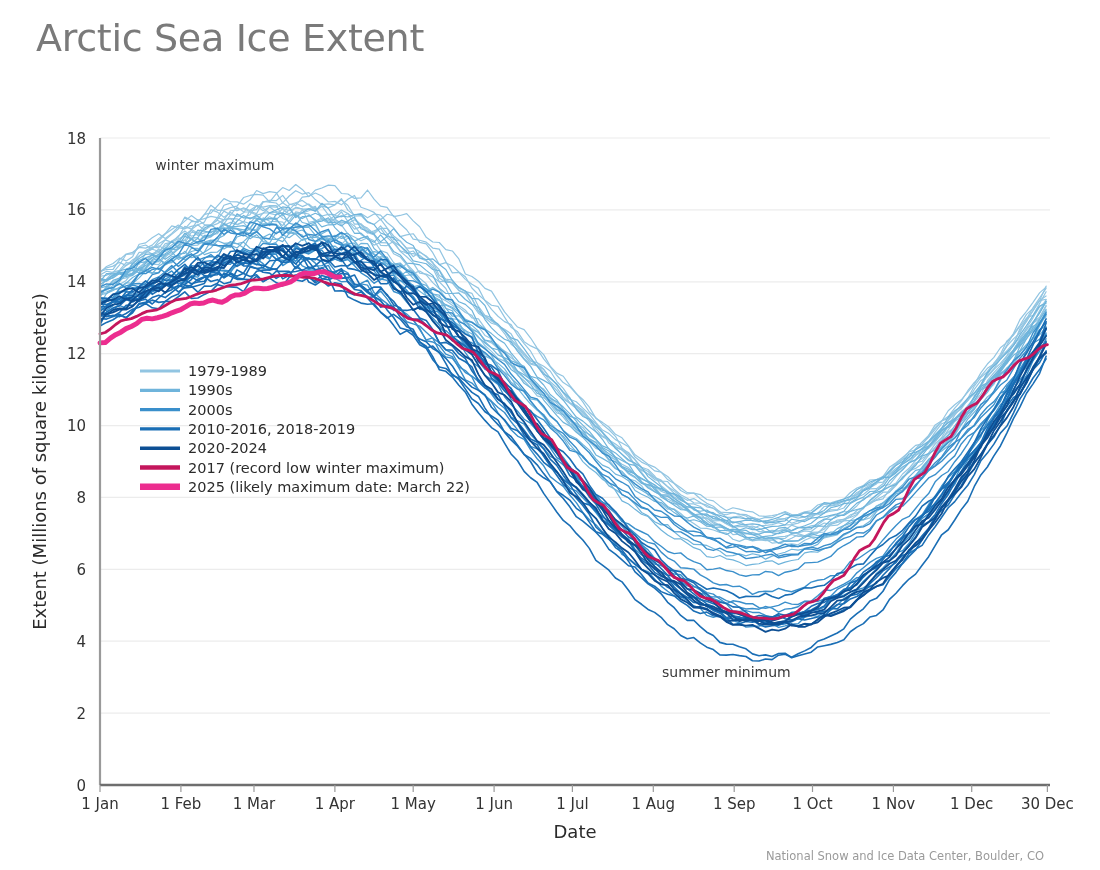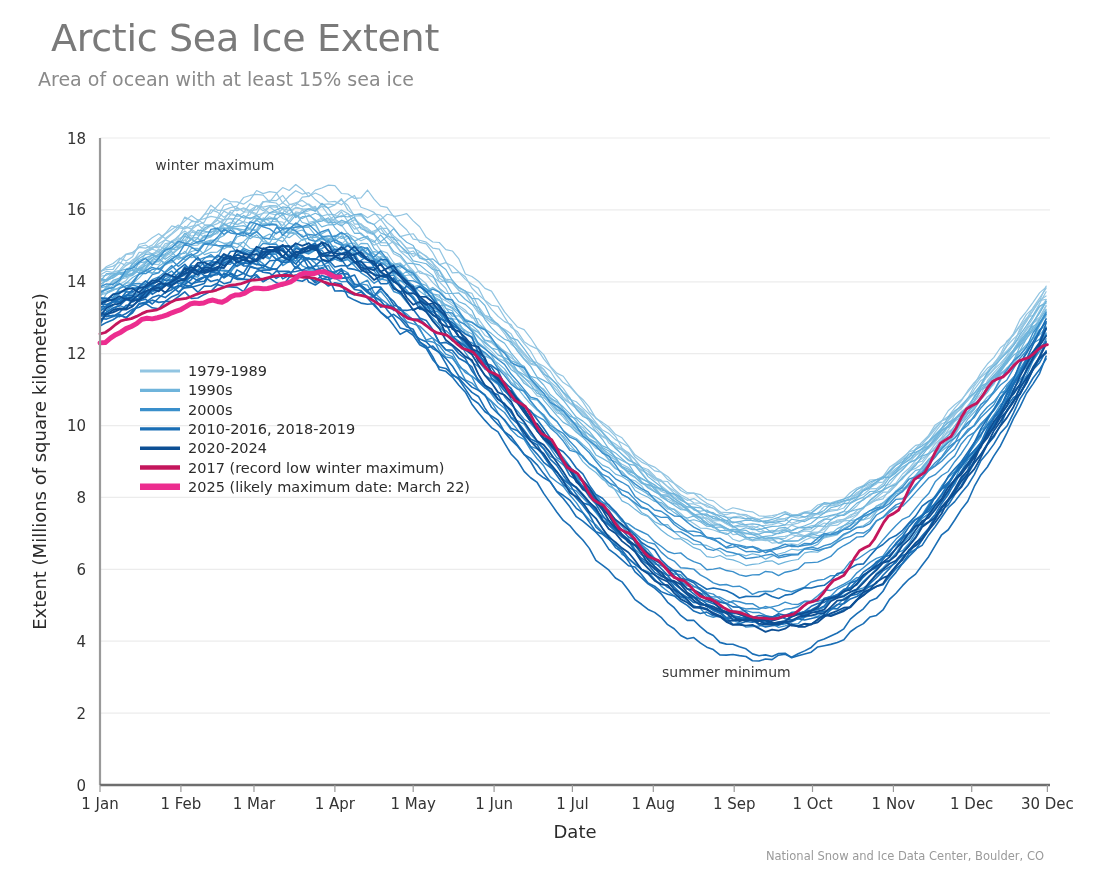--- a/index.html
+++ b/index.html
@@ -24,21 +24,20 @@
 
   #page-title {
     position: absolute;
     left: 36px;
     top: 16px;
     font-size: 38px;
     font-weight: 400;
     color: #7a7a7a;
     letter-spacing: -0.3px;
     white-space: nowrap;
-    margin-left: 15px;
   }
 
   #page-subtitle {
     position: absolute;
     left: 38px;
     top: 68px;
     font-size: 19px;
     font-weight: 400;
     color: #8a8a8a;
     white-space: nowrap;
@@ -79,21 +78,20 @@
     white-space: nowrap;
     font-family: "DejaVu Sans", "Liberation Sans", sans-serif;
   }
 </style>
 </head>
 <body>
 
 <div id="chart-root">
 
   <div id="page-title">Arctic Sea Ice Extent</div>
-  <div id="page-subtitle">Area of ocean with at least 15% sea ice</div>
 
   <svg id="plot-svg" width="1100" height="870">
     <g id="gridlines-group">
         <line x1="100" x2="1050" y1="713.1111111111111" y2="713.1111111111111" stroke="#ececec" stroke-width="1.2"></line>
         <line x1="100" x2="1050" y1="641.2222222222222" y2="641.2222222222222" stroke="#ececec" stroke-width="1.2"></line>
         <line x1="100" x2="1050" y1="569.3333333333334" y2="569.3333333333334" stroke="#ececec" stroke-width="1.2"></line>
         <line x1="100" x2="1050" y1="497.44444444444446" y2="497.44444444444446" stroke="#ececec" stroke-width="1.2"></line>
         <line x1="100" x2="1050" y1="425.55555555555554" y2="425.55555555555554" stroke="#ececec" stroke-width="1.2"></line>
         <line x1="100" x2="1050" y1="353.6666666666667" y2="353.6666666666667" stroke="#ececec" stroke-width="1.2"></line>
         <line x1="100" x2="1050" y1="281.77777777777777" y2="281.77777777777777" stroke="#ececec" stroke-width="1.2"></line>

